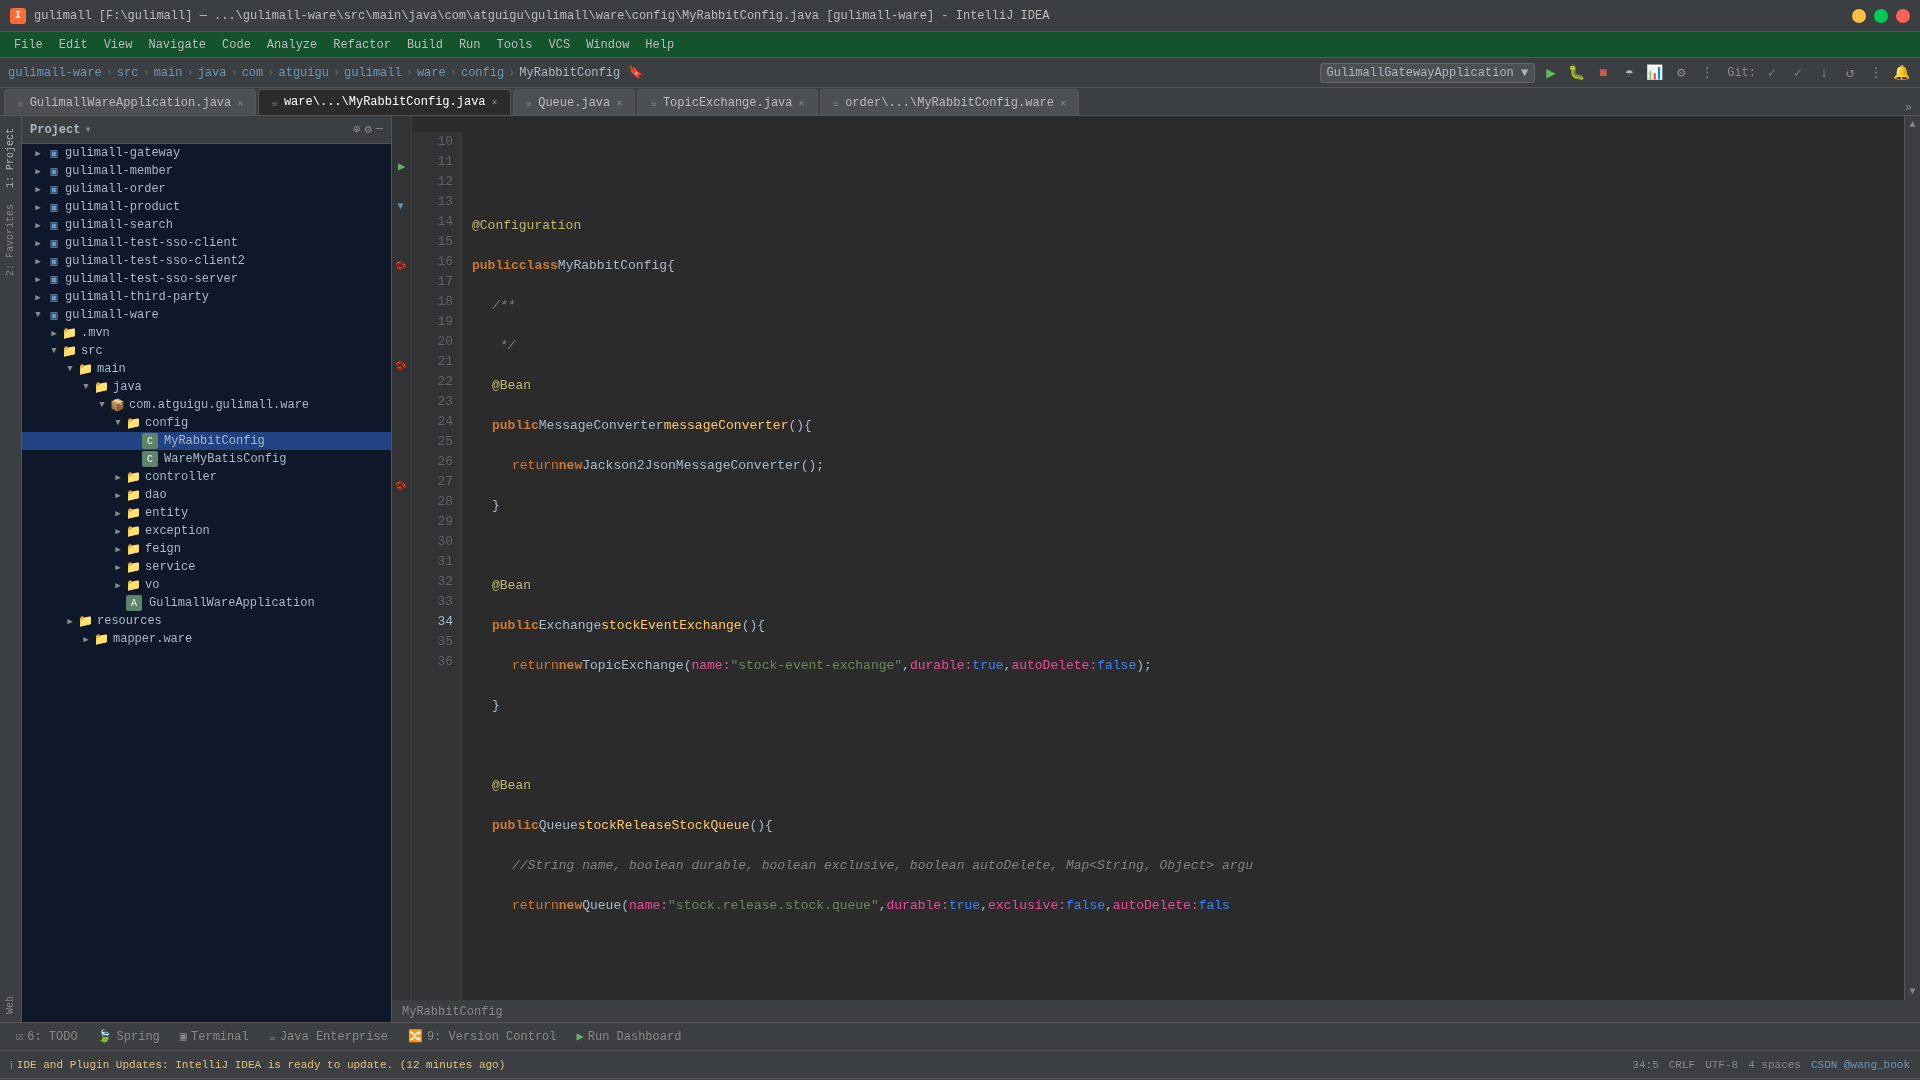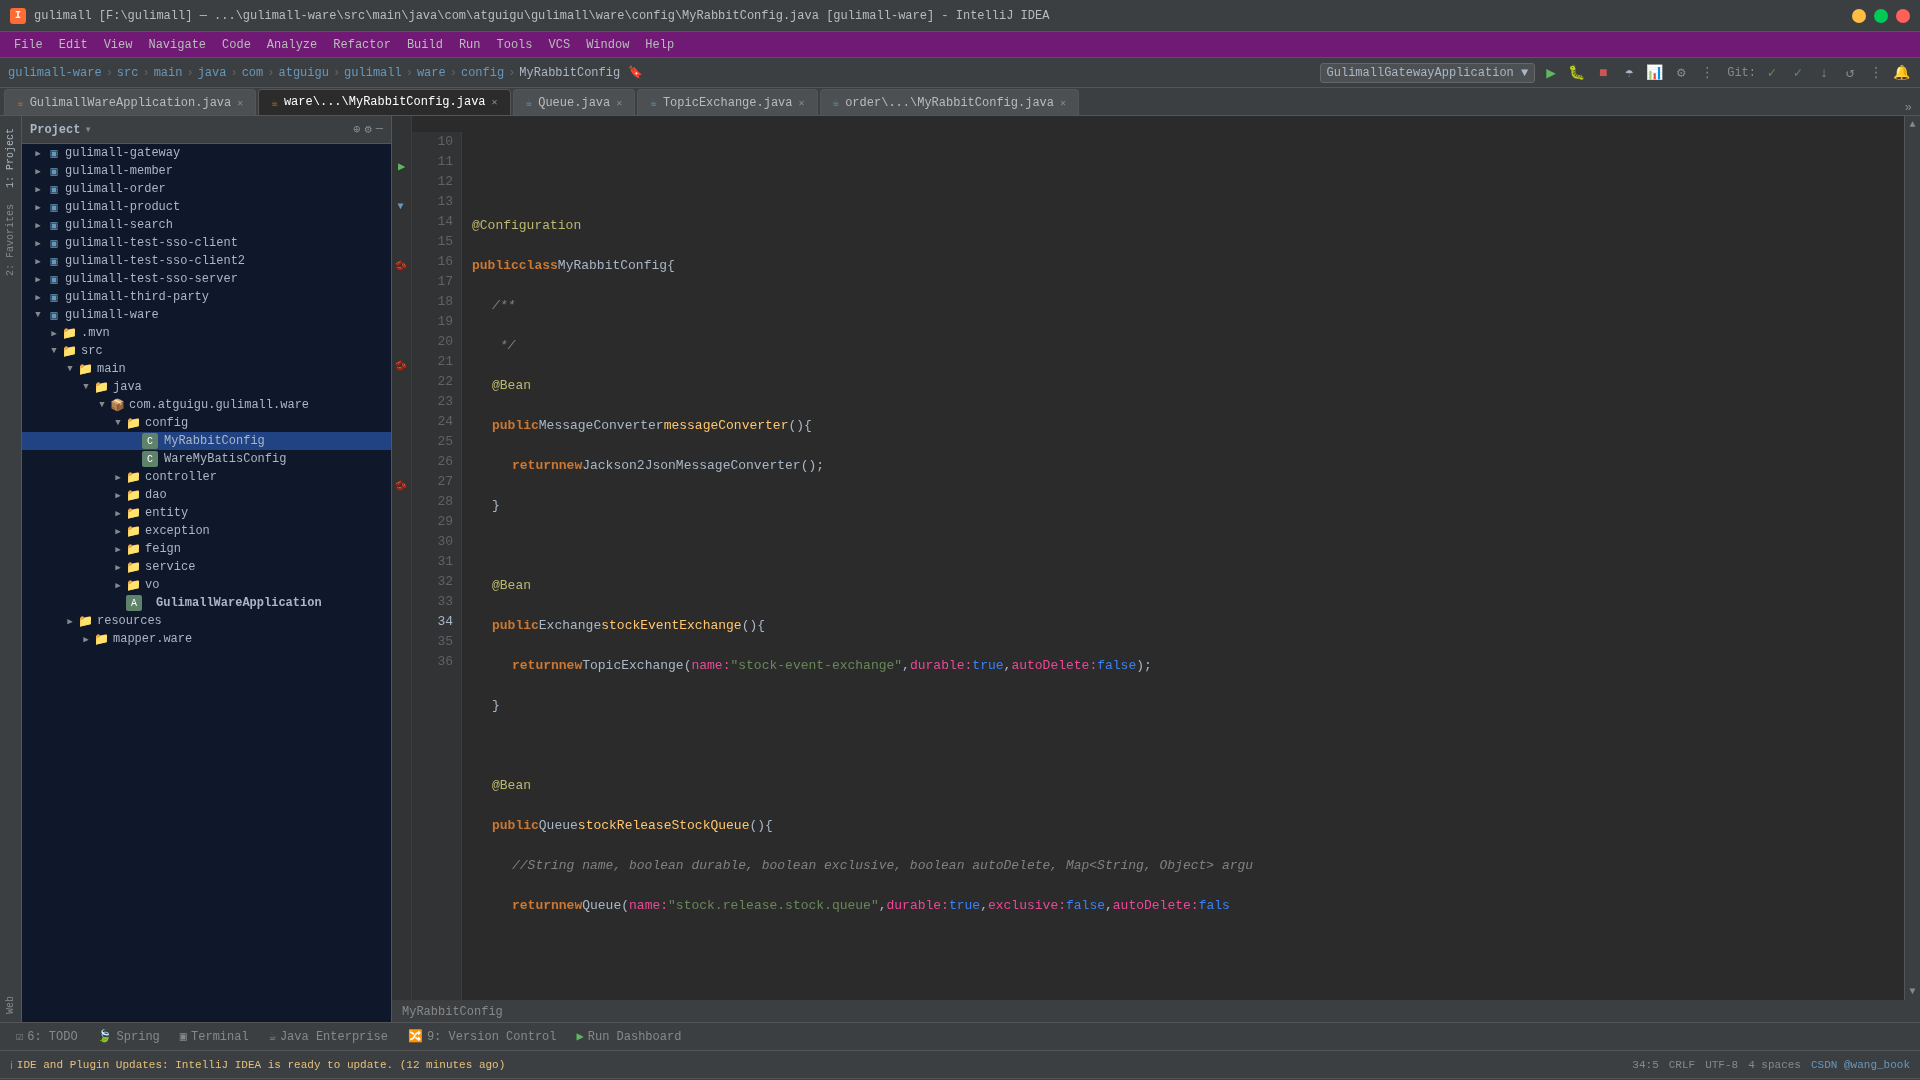--- a/index.html
+++ b/index.html
@@ -38,21 +38,21 @@
       width: 14px; height: 14px;
       border-radius: 50%;
       cursor: pointer;
     }
     .win-btn.minimize { background: #ffbd44; }
     .win-btn.maximize { background: #00ca56; }
     .win-btn.close { background: #ff6058; }
 
     
     #menu-bar {
-      background: #701a75;
+      background: #14532d;
       height: 26px;
       display: flex;
       align-items: center;
       padding: 0 6px;
       border-bottom: 1px solid #555;
       font-size: 12px;
       color: #bbb;
     }
     .menu-item {
       padding: 2px 8px;
@@ -244,21 +244,21 @@
 
     
     .kw { color: #cc7832; font-weight: bold; }
     .annotation { color: #bbb86f; }
     .class-name { color: #a9b7c6; }
     .method { color: #ffc66d; }
     .string { color: #6a8759; }
     .comment { color: #808080; font-style: italic; }
     .bool-val { color: #3b82f6; }
     .punc { color: #a9b7c6; }
-    .return-kw { color: #cc7832; font-weight: bold; }
+    .return-kw { color: #cc7832; font-weight: normal; }
     .new-kw { color: #cc7832; font-weight: bold; }
     .named-param { color: #ec4899; }
 
     
     #gutter {
       width: 20px;
       background: #313335;
       border-right: 1px solid #3d3d3d;
       flex-shrink: 0;
     }
@@ -449,21 +449,21 @@
     <span>Queue.java</span>
     <span class="tab-close">✕</span>
   </div>
   <div class="tab">
     <span class="tab-icon coffee">☕</span>
     <span>TopicExchange.java</span>
     <span class="tab-close">✕</span>
   </div>
   <div class="tab">
     <span class="tab-icon coffee">☕</span>
-    <span>order\...\MyRabbitConfig.java</span>
+    <span>order\...\MyRabbitConfig.ware</span>
     <span class="tab-close">✕</span>
   </div>
   <span style="margin-left:auto; color:#888; padding:0 8px; cursor:pointer; font-size:12px;">»</span>
 </div>
 
 <div id="main">
 
   <div id="left-vtabs">
     <div class="vtab active">1: Project</div>
     <div class="vtab">2: Favorites</div>
@@ -602,21 +602,21 @@
       <span>service</span>
     </div>
     <div class="tree-item indent-6">
       <span class="tree-arrow">▶</span>
       <span class="tree-icon folder-icon">📁</span>
       <span>vo</span>
     </div>
     <div class="tree-item indent-6">
       <span class="tree-arrow"> </span>
       <span class="tree-icon" style="background:#5f826b; color:white; border-radius:2px; padding:0 2px; font-size:10px;">A</span>
-      <span style="margin-left:11px;font-weight:bold;">GulimallWareApplication</span>
+      <span style="margin-left:4px;">GulimallWareApplication</span>
     </div>
     <div class="tree-item indent-3">
       <span class="tree-arrow">▶</span>
       <span class="tree-icon folder-icon">📁</span>
       <span>resources</span>
     </div>
     <div class="tree-item indent-4">
       <span class="tree-arrow">▶</span>
       <span class="tree-icon folder-icon">📁</span>
       <span>mapper.ware</span>

